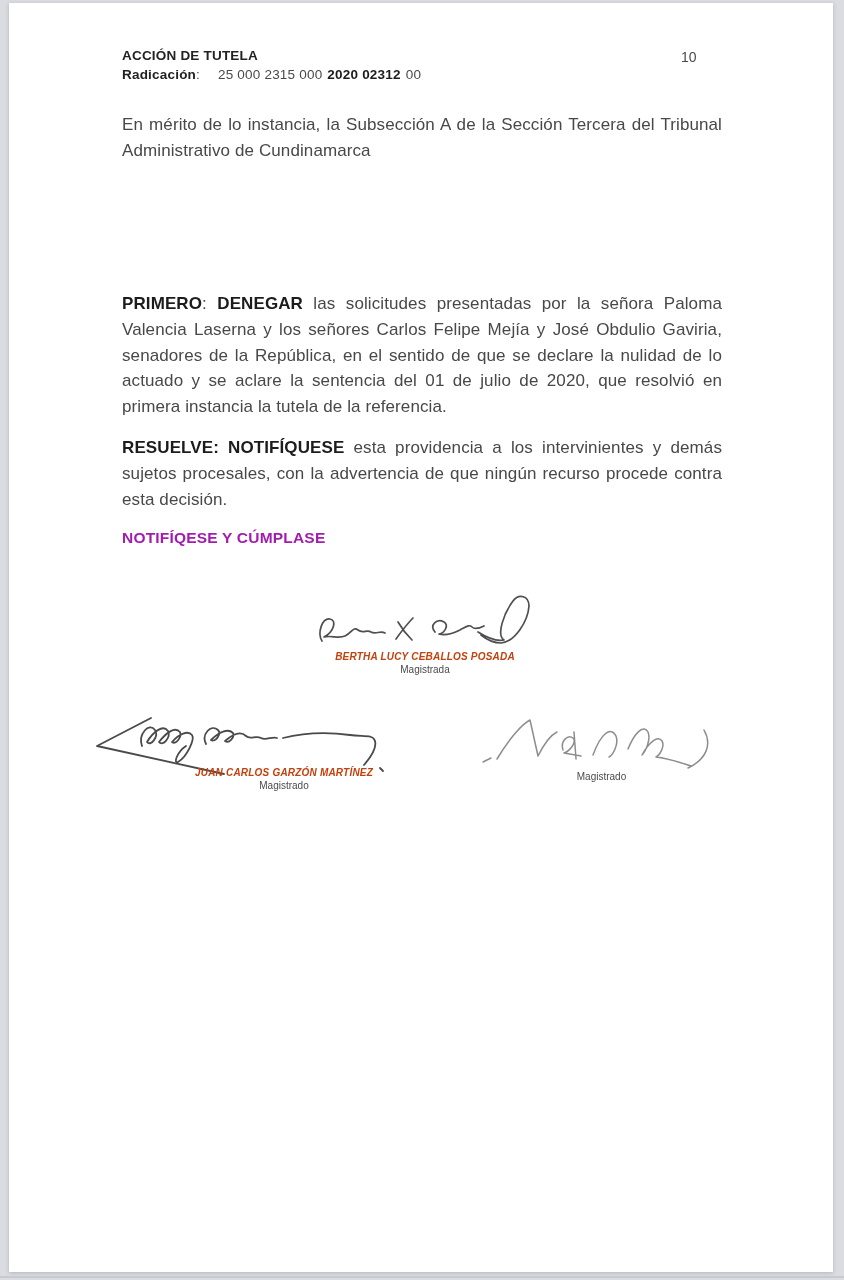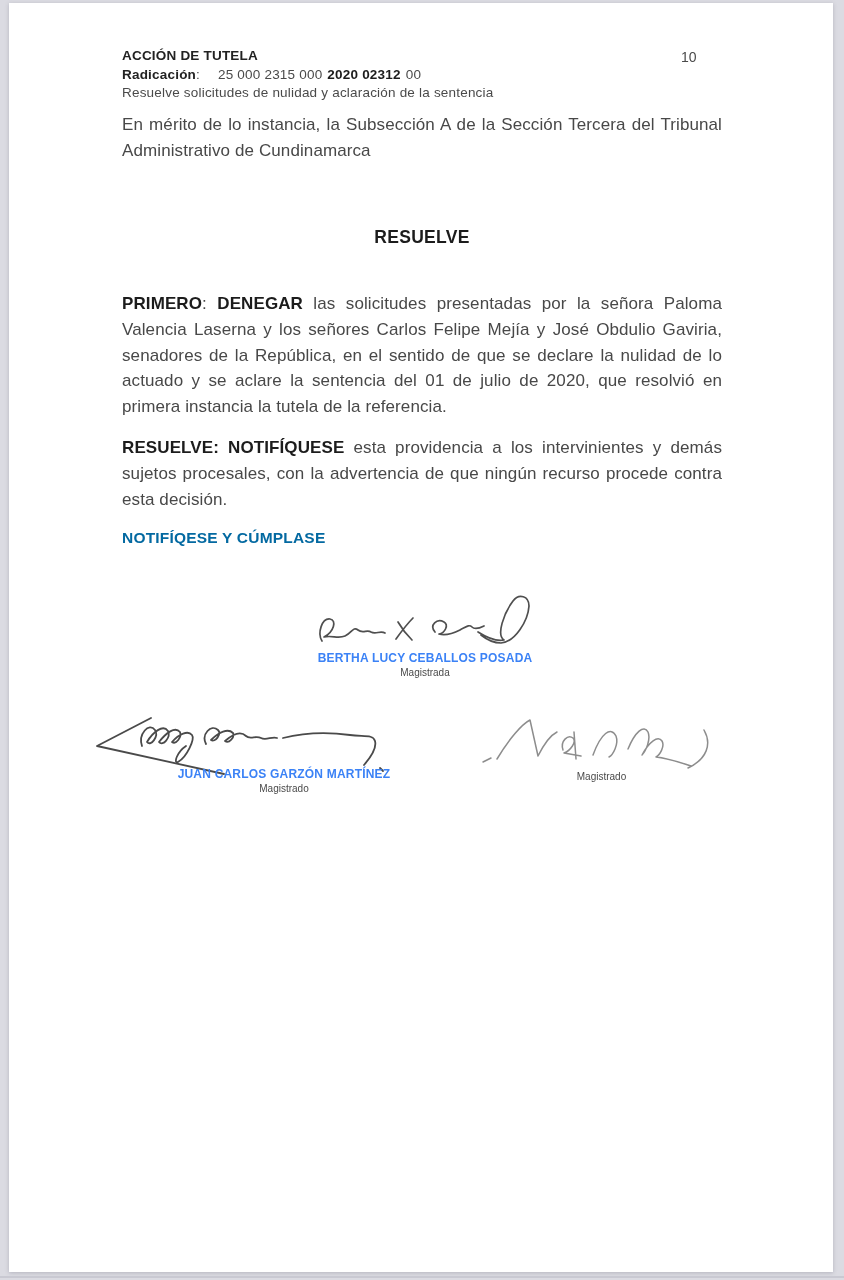--- a/index.html
+++ b/index.html
@@ -51,28 +51,28 @@
   .resuelve {
     left: 113px; top: 224px; width: 600px;
     text-align: center;
     font-size: 17.5px; font-weight: bold; color: #1c1c1c;
     letter-spacing: 0.3px;
   }
   .p-primero { top: 288px; }
   .p-segundo { top: 432px; }
   .closing {
     left: 113px; top: 526px;
-    font-size: 15.5px; font-weight: bold; color: #0369a1;
+    font-size: 15.5px; font-weight: bold; color: #a21caf;
     letter-spacing: 0.2px;
   }
 
   
   .sig { position: absolute; text-align: center; }
   .sig svg { display: block; margin: 0 auto; }
-  .sig-name { font-size: 12px; font-weight: bold; color: #3b82f6; letter-spacing: 0.2px; white-space: nowrap; }
+  .sig-name { font-size: 10px; font-weight: bold; color: #c2410c; letter-spacing: 0.2px; white-space: nowrap; font-style: italic; }
   .sig-role { font-size: 10px; color: #4a4a4a; margin-top: 2px; }
   .sig-bertha  { left: 241px; top: 588px; width: 350px; }
   .sig-bertha .sig-name { margin-top: -2px; }
   .sig-juan    { left: 100px; top: 702px; width: 350px; }
   .sig-juan svg { margin-left: -22px; }
   .sig-juan .sig-name { margin-top: -10px; }
   .sig-alfonso { left: 440px; top: 708px; width: 305px; }
   .sig-alfonso .sig-name { margin-top: -8px; }
   .scribble path { fill: none; stroke-linecap: round; stroke-linejoin: round; }
   .ink-dark path  { stroke: #4f4f4f; stroke-width: 1.7; }
@@ -83,28 +83,26 @@
 <body>
 
 <div>
   <div class="page">
 
     <div class="abs doc-header">
       <div class="h-title">ACCIÓN DE TUTELA</div>
       <div>
         <span class="rad-label">Radicación</span><span>:</span><span class="rad-group"><span>25 000 2315 000</span><span class="b">2020 02312</span><span>00</span></span>
       </div>
-      <div>Resuelve solicitudes de nulidad y aclaración de la sentencia</div>
     </div>
 
     <div class="abs page-num">10</div>
 
     <p class="abs body-p intro">En mérito de lo instancia, la Subsección A de la Sección Tercera del Tribunal Administrativo de Cundinamarca</p>
 
-    <h2 class="abs resuelve">RESUELVE</h2>
 
     <p class="abs body-p p-primero"><span class="b">PRIMERO</span><span>: </span><span class="b">DENEGAR</span><span> las solicitudes presentadas por la señora Paloma Valencia Laserna y los señores Carlos Felipe Mejía y José Obdulio Gaviria, senadores de la República, en el sentido de que se declare la nulidad de lo actuado y se aclare la sentencia del 01 de julio de 2020, que resolvió en primera instancia la tutela de la referencia.</span></p>
 
     <p class="abs body-p p-segundo"><span class="b">RESUELVE: NOTIFÍQUESE</span><span> esta providencia a los intervinientes y demás sujetos procesales, con la advertencia de que ningún recurso procede contra esta decisión.</span></p>
 
     <div class="abs closing">NOTIFÍQESE Y CÚMPLASE</div>
 
     <div class="sig sig-bertha">
       <svg class="scribble ink-dark" width="235" height="62" viewBox="0 0 235 62">
         <path d="M14,50 C9,42 14,27 22,28 C29,29 26,41 16,46 C24,44 30,48 37,45 C44,42 45,35 50,39 C55,43 59,38 63,41 C68,44 72,39 77,42"></path>

